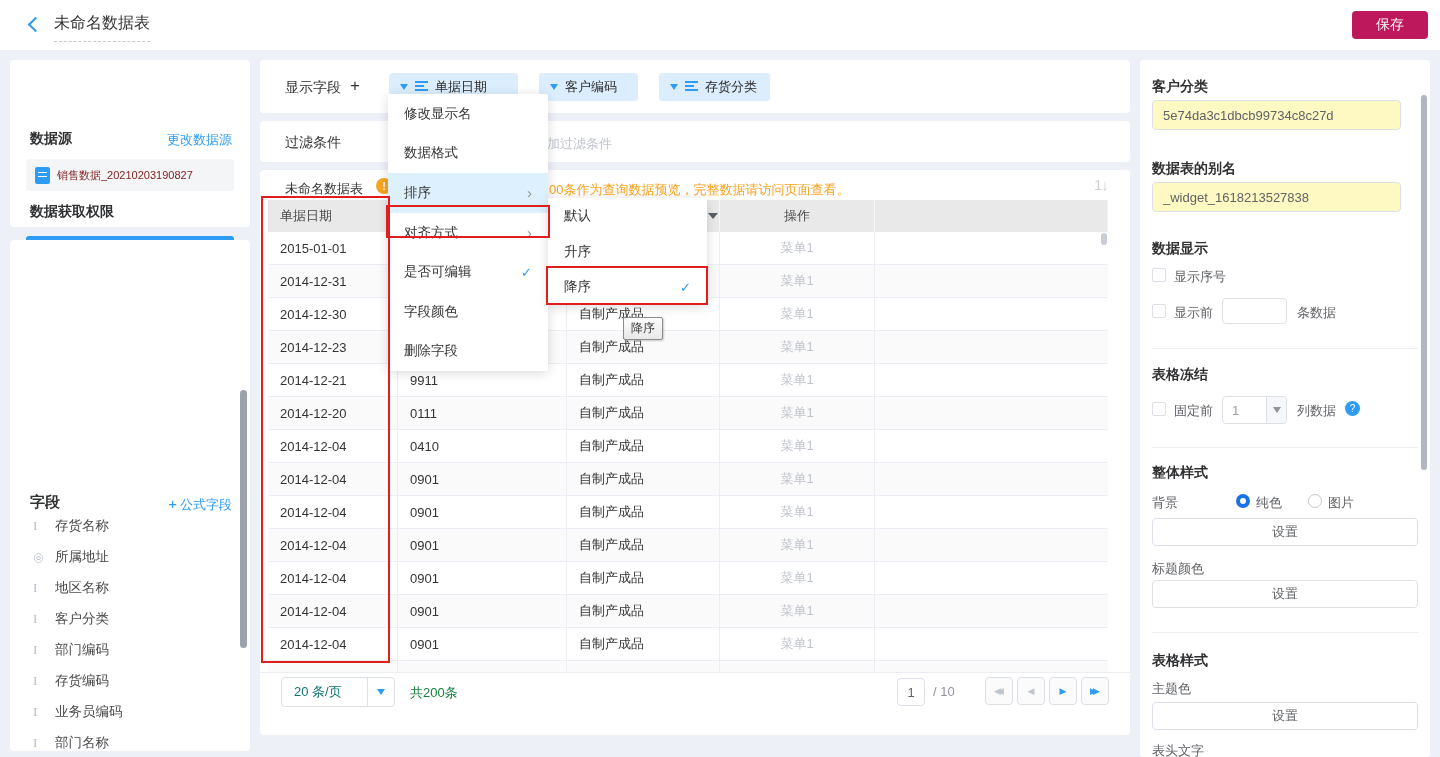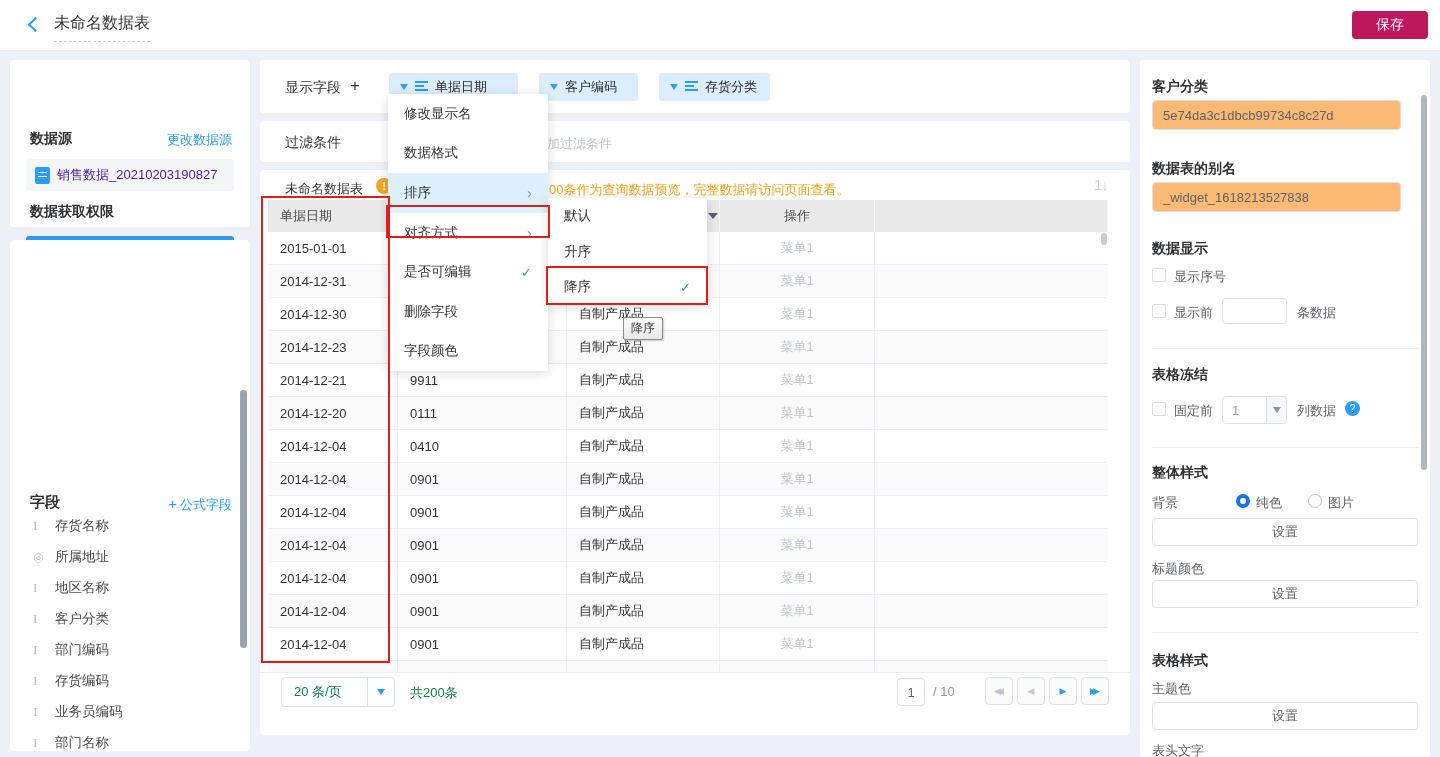--- a/index.html
+++ b/index.html
@@ -15,21 +15,21 @@
 .card{position:absolute;background:#fff;border-radius:4px;}
 
 
 .card-ds{left:10px;top:60px;width:240px;height:167px;}
 .sec-title{font-size:14px;font-weight:bold;color:#303133;}
 .ds-title{position:absolute;left:20px;top:70px;}
 .ds-change{position:absolute;right:18px;top:71px;font-size:13px;color:#2d9cf4;cursor:pointer;}
 .file-box{position:absolute;left:16px;top:99px;width:208px;height:32px;background:#f3f5f7;border-radius:3px;display:flex;align-items:center;padding:0 0 0 9px;}
 .file-ic{width:15px;height:17px;border-radius:2px;background:linear-gradient(#2d9cf4,#2d9cf4);position:relative;margin-right:7px;flex:none;}
 .file-ic::before{content:"";position:absolute;left:3px;top:5px;width:9px;height:8px;background:repeating-linear-gradient(#fff 0 1.5px,transparent 1.5px 4px);}
-.file-name{font-size:13px;color:#4c1d95;white-space:nowrap;}
+.file-name{font-size:11px;color:#7f1d1d;white-space:nowrap;}
 .perm-title{position:absolute;left:20px;top:143px;}
 .perm-btn{position:absolute;left:16px;top:176px;width:208px;height:32px;background:#2e9cf5;border-radius:3px;color:#fff;font-size:14px;display:flex;align-items:center;justify-content:center;cursor:pointer;}
 
 .card-fields{left:10px;top:240px;width:240px;height:511px;overflow:hidden;}
 .fields-title{position:absolute;left:20px;top:253px;font-size:15px;}
 .formula-link{position:absolute;right:18px;top:255px;font-size:13px;color:#2d9cf4;cursor:pointer;}
 .formula-link .plus{font-size:15px;margin-right:3px;}
 .fields-list{position:absolute;left:0;top:276px;right:0;bottom:0;overflow:hidden;}
 .field-item{height:31px;display:flex;align-items:center;padding-left:23px;cursor:pointer;}
 .field-item:first-of-type{margin-top:-6px;}
@@ -113,21 +113,21 @@
 
 .red-rect{position:absolute;border:2px solid #e01e1e;z-index:30;pointer-events:none;}
 .rr-col{left:261px;top:196px;width:129px;height:467px;}
 .rr-sort{left:386px;top:205px;width:164px;height:33px;}
 .rr-desc{left:546px;top:266px;width:162px;height:39px;}
 .tooltip{position:absolute;left:623px;top:317px;z-index:40;background:linear-gradient(#fdfdfd,#e8e8e8);border:1px solid #8c8c8c;border-radius:2px;padding:2px 7px;font-size:12px;color:#333;box-shadow:1px 1px 2px rgba(0,0,0,.2);}
 
 
 .card-right{left:1140px;top:60px;width:290px;height:697px;overflow:hidden;}
 .rp-h{position:absolute;left:12px;font-size:14px;font-weight:bold;color:#303133;}
-.rp-input{position:absolute;left:12px;width:249px;height:30px;border:1px solid #dcdfe6;border-radius:4px;padding:0 10px;font-size:13px;color:#606266;background:#fdba74;}
+.rp-input{position:absolute;left:12px;width:249px;height:30px;border:1px solid #dcdfe6;border-radius:4px;padding:0 10px;font-size:13px;color:#606266;background:#fef9c3;}
 .rp-label{position:absolute;font-size:13px;color:#606266;}
 .cbx{position:absolute;width:14px;height:14px;border:1px solid #dcdfe6;border-radius:2px;background:#fff;cursor:pointer;}
 .rp-divider{position:absolute;left:12px;width:266px;border-top:1px solid #ebeef5;}
 .mini-input{position:absolute;width:65px;height:26px;border:1px solid #dcdfe6;border-radius:4px;background:#fff;}
 .mini-select{position:absolute;left:82px;top:336px;width:65px;height:28px;border:1px solid #dcdfe6;border-radius:4px;display:flex;align-items:center;cursor:pointer;background:#fff;}
 .mini-select .txt{flex:1;padding-left:9px;font-size:13px;color:#9a9da3;}
 .mini-select .caret-sec{width:20px;height:100%;background:#f5f7fa;border-left:1px solid #dcdfe6;display:flex;align-items:center;justify-content:center;border-radius:0 4px 4px 0;}
 .mini-select .tri-down{border-top-color:#909399;}
 .help-ic{position:absolute;left:205px;top:341px;width:15px;height:15px;border-radius:50%;background:#2d9cf4;color:#fff;font-size:10px;display:flex;align-items:center;justify-content:center;cursor:pointer;}
 .radio{position:absolute;width:14px;height:14px;border-radius:50%;cursor:pointer;}
@@ -389,25 +389,25 @@
         <span class="lbl">对齐方式</span>
         <span class="arrow">›</span>
 
       </div>
       <div class="menu-item f-checked">
         <span class="lbl">是否可编辑</span>
 
         <span class="check">✓</span>
       </div>
       <div class="menu-item">
+        <span class="lbl">字段颜色</span>
+
+      </div>
+      <div class="menu-item">
         <span class="lbl">删除字段</span>
-
-      </div>
-      <div class="menu-item">
-        <span class="lbl">字段颜色</span>
 
       </div>
     </div>
   <div class="submenu">
 
   <div class="menu-item">
         <span class="lbl">默认</span>
 
       </div>
       <div class="menu-item">

